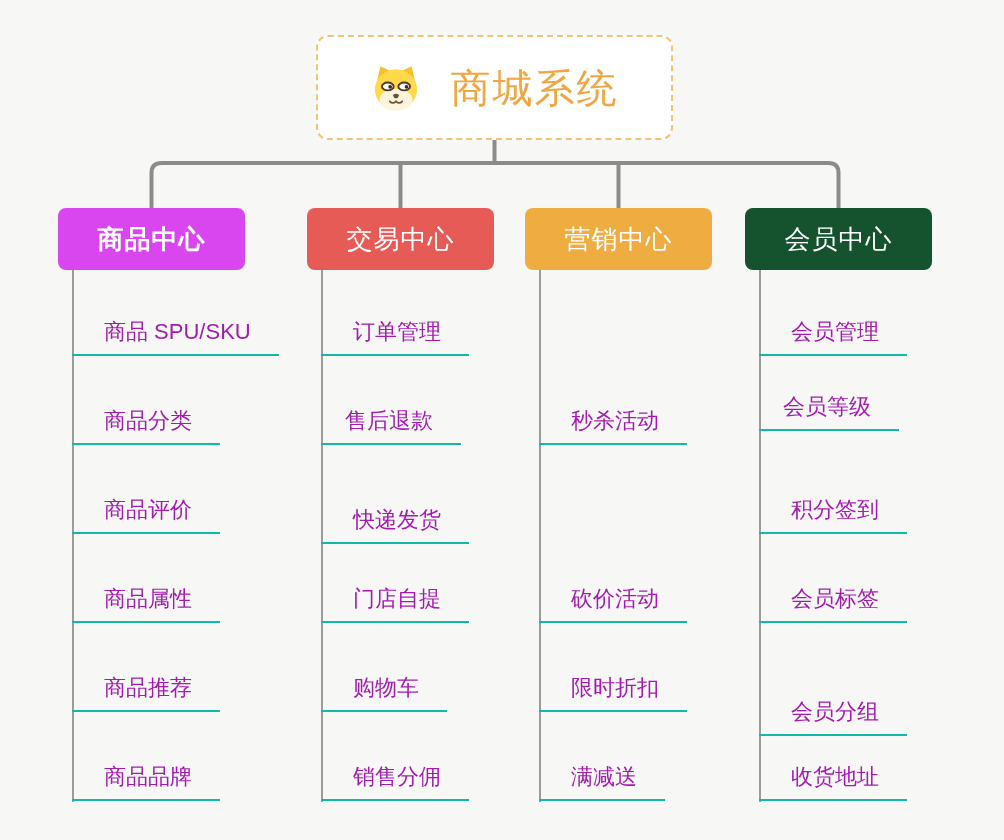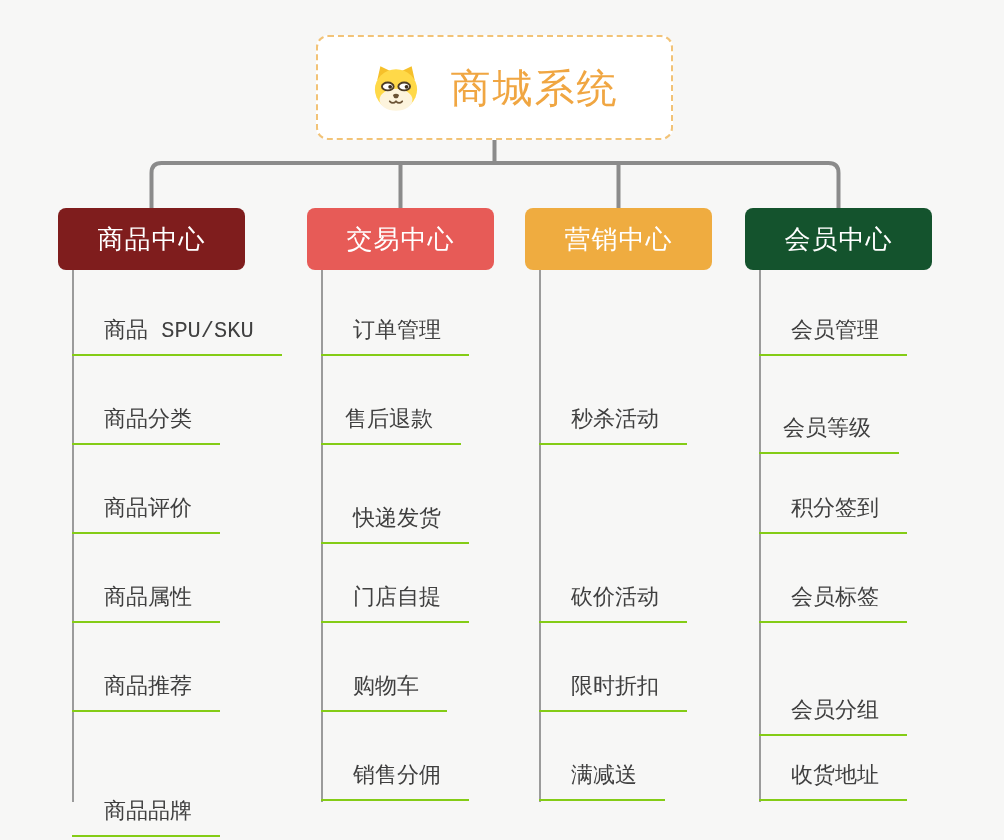--- a/index.html
+++ b/index.html
@@ -36,26 +36,25 @@
     color:#ffffff;font-size:26px;letter-spacing:1px;
     display:flex;align-items:center;justify-content:center;
     cursor:pointer;
   }
   .branch-rail{
     position:absolute;left:14px;top:62px;width:2px;height:532px;
     background:#9b9b9b;
   }
   .branch-item{
     position:absolute;left:14px;
-    font-size:22px;line-height:32px;color:#404040;
+    font-size:22px;line-height:32px;color:#a21caf;
     padding:0 28px 6px 32px;
-    border-bottom:2px solid #84cc16;
+    border-bottom:2px solid #14b8a6;
     white-space:nowrap;
     cursor:pointer;
-    font-family:Liberation Mono, monospace;
   }
 </style>
 </head>
 <body>
 
 <div id="canvas">
 
   <svg id="connector-svg" width="1004" height="840">
     <g stroke="#8b8b8b" stroke-width="4" fill="none">
       <path d="M494.5,140 L494.5,163"></path>
@@ -75,28 +74,28 @@
       <ellipse cx="42.5" cy="30" rx="7.5" ry="5" fill="#ffffff" stroke="#4e3d26" stroke-width="2.4"></ellipse>
       <circle cx="24.5" cy="30.5" r="2.4" fill="#3c2e1b"></circle>
       <circle cx="45.5" cy="30.5" r="2.4" fill="#3c2e1b"></circle>
       <path d="M28,41 Q32,38 36,41 L34.5,44.5 Q32,46 29.5,44.5 Z" fill="#6b5335"></path>
       <path d="M24,49 Q28,53 32,49 Q36,53 40,49" stroke="#6b5335" stroke-width="2.2" fill="none" stroke-linecap="round"></path>
     </svg>
     <span class="root-title">商城系统</span>
   </div>
 
 <div class="branch" style="left: 58px;">
-      <div class="branch-header" style="background: #7f1d1d;">商品中心</div>
+      <div class="branch-header" style="background: #d946ef; font-weight: bold;">商品中心</div>
       <div class="branch-rail"></div>
     <div class="branch-item" style="top: 108px;">商品 SPU/SKU</div>
       <div class="branch-item" style="top: 197px;">商品分类</div>
       <div class="branch-item" style="top: 286px;">商品评价</div>
       <div class="branch-item" style="top: 375px;">商品属性</div>
       <div class="branch-item" style="top: 464px;">商品推荐</div>
-      <div class="branch-item" style="top: 553px; margin-top: 36px;">商品品牌</div>
+      <div class="branch-item" style="top: 553px;">商品品牌</div>
     </div>
     <div class="branch" style="left: 307px;">
       <div class="branch-header" style="background: rgb(231, 91, 87);">交易中心</div>
       <div class="branch-rail"></div>
     <div class="branch-item" style="top: 108px;">订单管理</div>
       <div class="branch-item" style="top: 197px; padding-left: 24px;">售后退款</div>
       <div class="branch-item" style="top: 286px; margin-top: 10px;">快递发货</div>
       <div class="branch-item" style="top: 375px;">门店自提</div>
       <div class="branch-item" style="top: 464px;">购物车</div>
       <div class="branch-item" style="top: 553px;">销售分佣</div>
@@ -106,19 +105,19 @@
       <div class="branch-rail"></div>
       <div class="branch-item" style="top: 197px; text-align: right;">秒杀活动</div>
       <div class="branch-item" style="top: 375px;">砍价活动</div>
       <div class="branch-item" style="top: 464px;">限时折扣</div>
       <div class="branch-item" style="top: 553px;">满减送</div>
     </div>
     <div class="branch" style="left: 745px;">
       <div class="branch-header" style="background: #14532d;">会员中心</div>
       <div class="branch-rail"></div>
     <div class="branch-item" style="top: 108px;">会员管理</div>
-      <div class="branch-item" style="top: 206px; padding-left: 24px;">会员等级</div>
+      <div class="branch-item" style="top: 183px; padding-left: 24px;">会员等级</div>
       <div class="branch-item" style="top: 286px;">积分签到</div>
       <div class="branch-item" style="top: 375px;">会员标签</div>
       <div class="branch-item" style="top: 488px;">会员分组</div>
       <div class="branch-item" style="top: 553px;">收货地址</div>
     </div>
   </div>
 
 </body></html>

